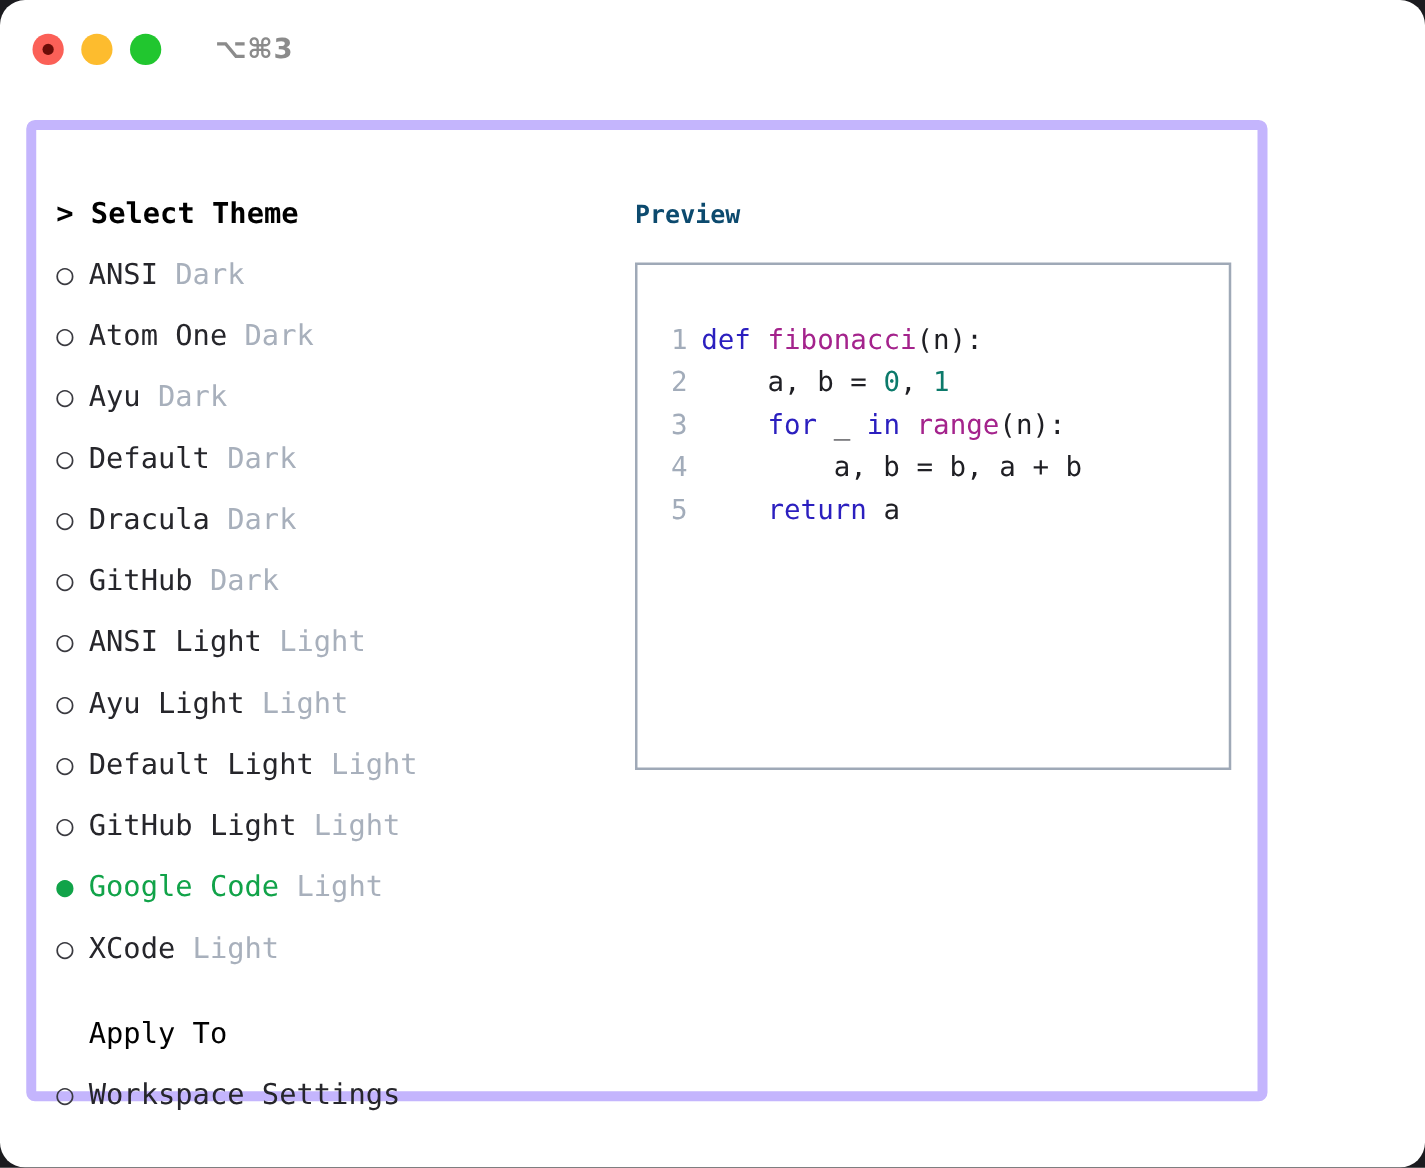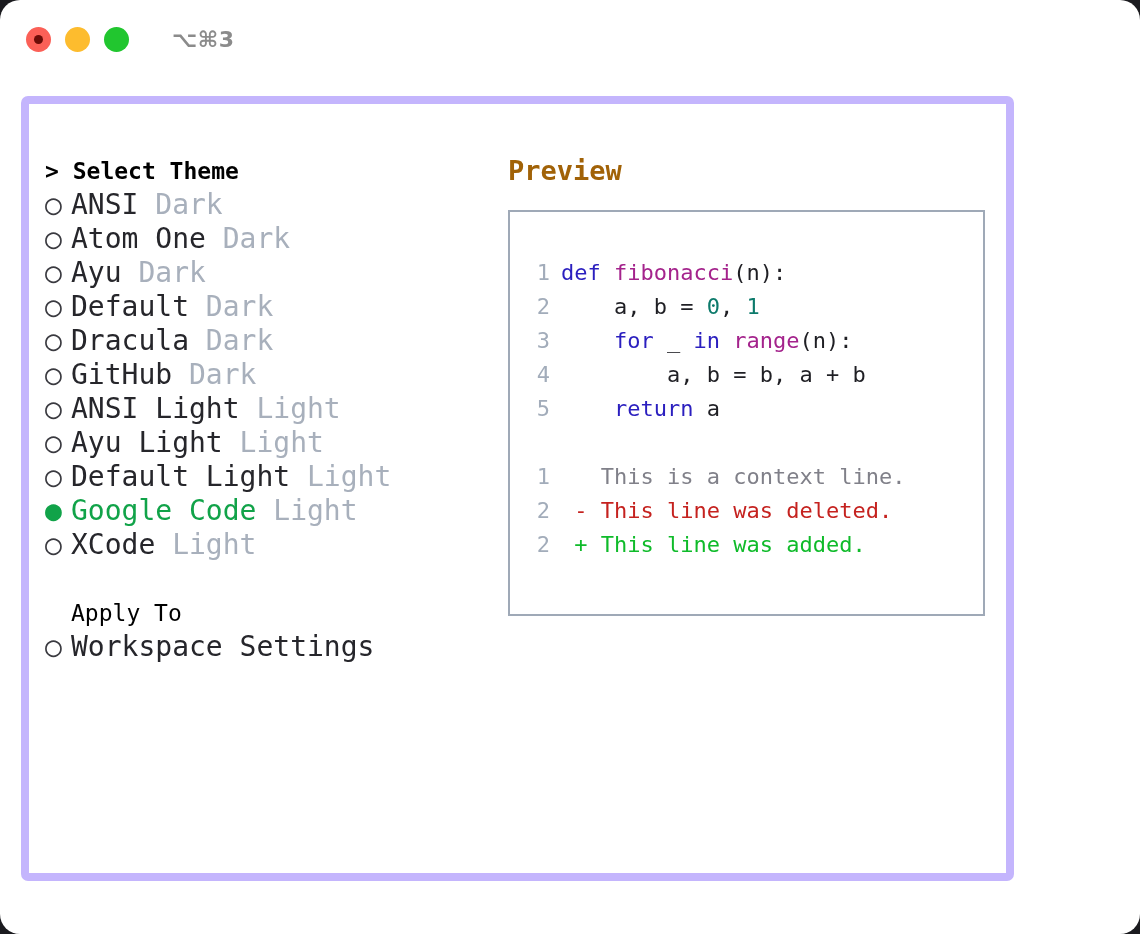--- a/index.html
+++ b/index.html
@@ -93,24 +93,25 @@
 
   .section-head {
     font-size: 23px;
     line-height: 34px;
     color: #000000;
     white-space: pre;
   }
   .section-head.bold { font-weight: bold; }
 
   .opt-row {
-    font-size: 28px;
+    font-size: 23px;
     line-height: 34px;
     white-space: pre;
     color: #26262b;
+    margin-top: 15px;
   }
   .marker {
     display: inline-block;
     width: 26px;
   }
   .marker.on  { color: #11a349; }
   .marker.off { color: #3a3a40; }
   .opt-row.selected .opt-label { color: #11a349; }
   .opt-label { color: #26262b; }
   .opt-tag {
@@ -123,24 +124,24 @@
     font-size: 23px;
     line-height: 34px;
     color: #a8b0bc;
     width: 415px;
     white-space: pre-wrap;
     word-break: normal;
   }
 
   
   .preview-title {
-    font-size: 27px;
+    font-size: 20px;
     line-height: 34px;
     font-weight: bold;
-    color: #a16207;
+    color: #0c4a6e;
   }
   .preview-box {
     margin-top: 22px;
     width: 477px;
     height: 406px;
     border: 2px solid #9fa9b7;
     box-sizing: border-box;
     background: #ffffff;
     padding: 44px 0 0 14px;
   }
@@ -192,20 +193,21 @@
       <div id="theme-list">
           <div class="opt-row"><span class="marker off">○</span><span class="opt-label">ANSI</span><span class="opt-tag"> Dark</span></div>
           <div class="opt-row"><span class="marker off">○</span><span class="opt-label">Atom One</span><span class="opt-tag"> Dark</span></div>
           <div class="opt-row"><span class="marker off">○</span><span class="opt-label">Ayu</span><span class="opt-tag"> Dark</span></div>
           <div class="opt-row"><span class="marker off">○</span><span class="opt-label">Default</span><span class="opt-tag"> Dark</span></div>
           <div class="opt-row"><span class="marker off">○</span><span class="opt-label">Dracula</span><span class="opt-tag"> Dark</span></div>
           <div class="opt-row"><span class="marker off">○</span><span class="opt-label">GitHub</span><span class="opt-tag"> Dark</span></div>
           <div class="opt-row"><span class="marker off">○</span><span class="opt-label">ANSI Light</span><span class="opt-tag"> Light</span></div>
           <div class="opt-row"><span class="marker off">○</span><span class="opt-label">Ayu Light</span><span class="opt-tag"> Light</span></div>
           <div class="opt-row"><span class="marker off">○</span><span class="opt-label">Default Light</span><span class="opt-tag"> Light</span></div>
+          <div class="opt-row"><span class="marker off">○</span><span class="opt-label">GitHub Light</span><span class="opt-tag"> Light</span></div>
           <div class="opt-row selected"><span class="marker on">●</span><span class="opt-label">Google Code</span><span class="opt-tag"> Light</span></div>
           <div class="opt-row"><span class="marker off">○</span><span class="opt-label">XCode</span><span class="opt-tag"> Light</span></div>
         </div>
 
       <div class="spacer"></div>
 
       <div class="section-head" style="padding-left:26px;">Apply To</div>
 
       <div id="apply-list">
           <div class="opt-row"><span class="marker off">○</span><span class="opt-label">Workspace Settings</span></div>
@@ -220,22 +222,17 @@
 
       <div class="preview-box">
         <div id="code-block">
             <div class="code-line"><span class="lnum">1</span><span class="tok-kw">def </span><span class="tok-fn">fibonacci</span><span class="tok-plain">(n):</span></div>
             <div class="code-line"><span class="lnum">2</span><span class="tok-plain">    a, b = </span><span class="tok-num">0</span><span class="tok-plain">, </span><span class="tok-num">1</span></div>
             <div class="code-line"><span class="lnum">3</span><span class="tok-plain">    </span><span class="tok-kw">for</span><span class="tok-plain"> _ </span><span class="tok-kw">in</span><span class="tok-plain"> </span><span class="tok-fn">range</span><span class="tok-plain">(n):</span></div>
             <div class="code-line"><span class="lnum">4</span><span class="tok-plain">        a, b = b, a + b</span></div>
             <div class="code-line"><span class="lnum">5</span><span class="tok-plain">    </span><span class="tok-kw">return</span><span class="tok-plain"> a</span></div>
           </div>
         <div class="diff-gap"></div>
-        <div id="diff-block">
-            <div class="code-line"><span class="lnum">1</span><span class="diff-ctx">   This is a context line.</span></div>
-            <div class="code-line"><span class="lnum">2</span><span class="diff-del"> - This line was deleted.</span></div>
-            <div class="code-line"><span class="lnum">2</span><span class="diff-add"> + This line was added.</span></div>
-          </div>
       </div>
     </div>
 
   </div>
 </div>
 
 </body></html>

